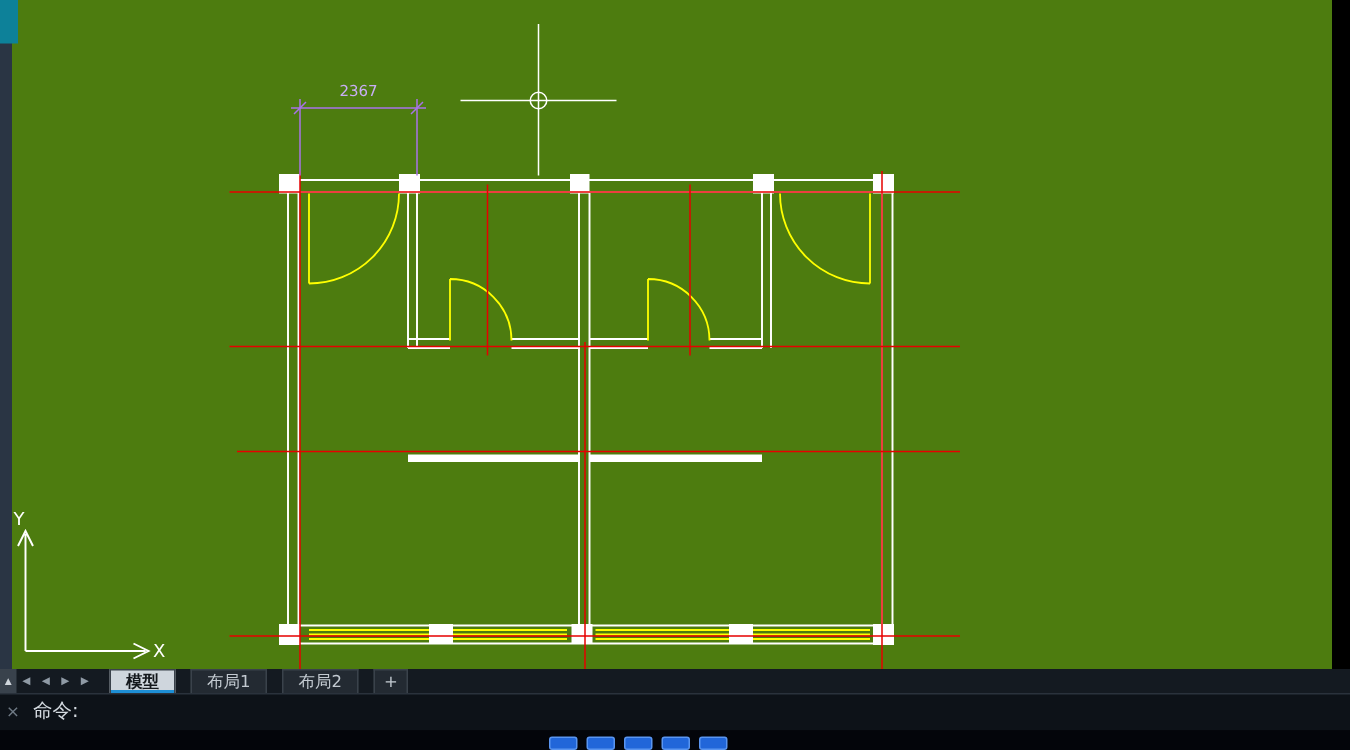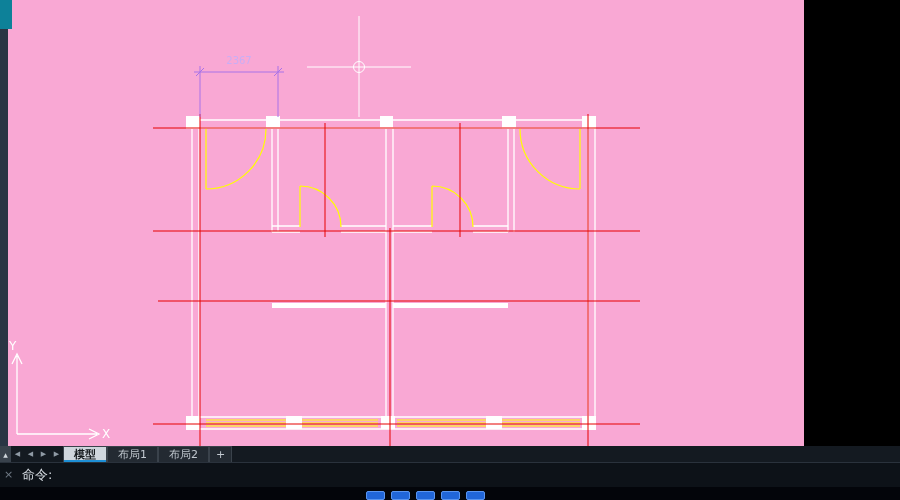--- a/index.html
+++ b/index.html
@@ -1,34 +1,34 @@
 <!DOCTYPE html>
 <html><head>
 <meta charset="utf-8">
 <style>
   * { margin:0; padding:0; box-sizing:border-box; }
   html,body { width:900px; height:500px; background:#000; overflow:hidden;
               font-family:"DejaVu Sans","Liberation Sans",sans-serif; }
   #app { position:relative; width:900px; height:500px; background:#000; user-select:none; }
 
   
-  #canvas { position:absolute; left:0; top:0; width:804px; height:446px; background:#f9a8d4; }
+  #canvas { position:absolute; left:0; top:0; width:888px; height:446px; background:#4d7c0f; }
   #left-strip { position:absolute; left:0; top:0; width:8px; height:446px; background:#2a3544; }
   #teal-block { position:absolute; left:0; top:0; width:12px; height:29px; background:#0d8199; }
   #canvas svg { position:absolute; left:0; top:0; }
 
   
   #tabbar { position:absolute; left:0; top:446px; width:900px; height:16px;
             background:#141a21; display:flex; align-items:stretch; font-size:11px; }
   .tbtn { width:13px; display:flex; align-items:center; justify-content:center;
           color:#8f9aa5; font-size:7px; cursor:pointer; }
   .tbtn.expand { width:11px; background:#39424c; color:#d0d6dc; font-size:6px; }
   .tab { padding:0 10px; display:flex; align-items:center; justify-content:center;
          background:#232a32; color:#c2c9d0; border:1px solid #3a424b; border-bottom:none;
-         margin-left:0; cursor:pointer; position:relative; line-height:14px; }
+         margin-left:10px; cursor:pointer; position:relative; line-height:14px; }
   .tab.active { background:#cfd6dd; color:#14181c; font-weight:bold; }
   .tab.active::after { content:""; position:absolute; left:0; right:0; bottom:0; height:2px; background:#1e8fd5; }
   .tab.addtab { padding:0 6px; font-size:11px; }
 
   
   #cmdline { position:absolute; left:0; top:462px; width:900px; height:25px;
              background:#0d1218; border-top:1px solid #2a323c; color:#d4dae0;
              font-size:13px; line-height:24px; padding-left:22px; }
   #cmdclose { position:absolute; left:4px; top:0; color:#6f7a85; font-size:11px; cursor:pointer; }
 

